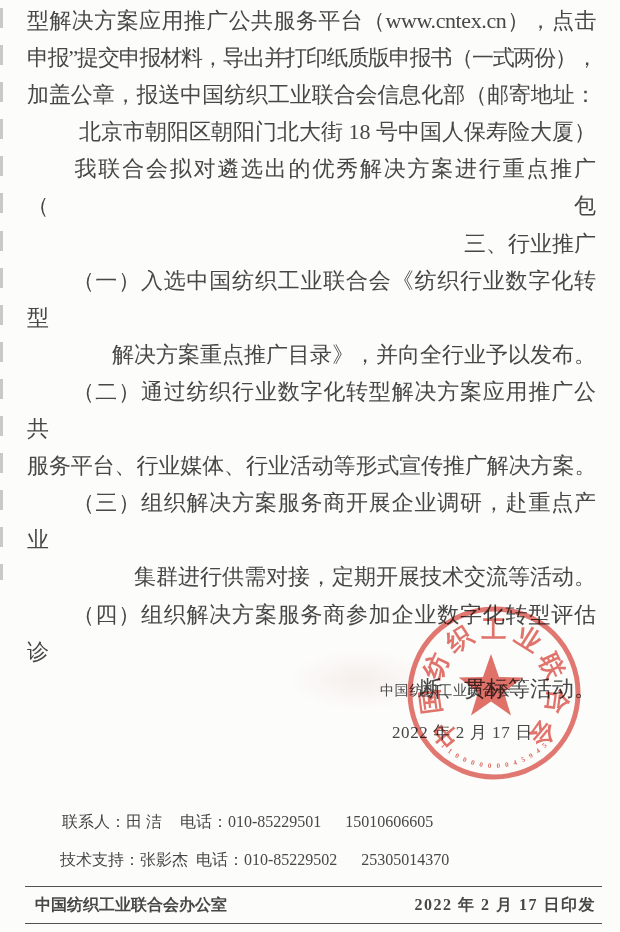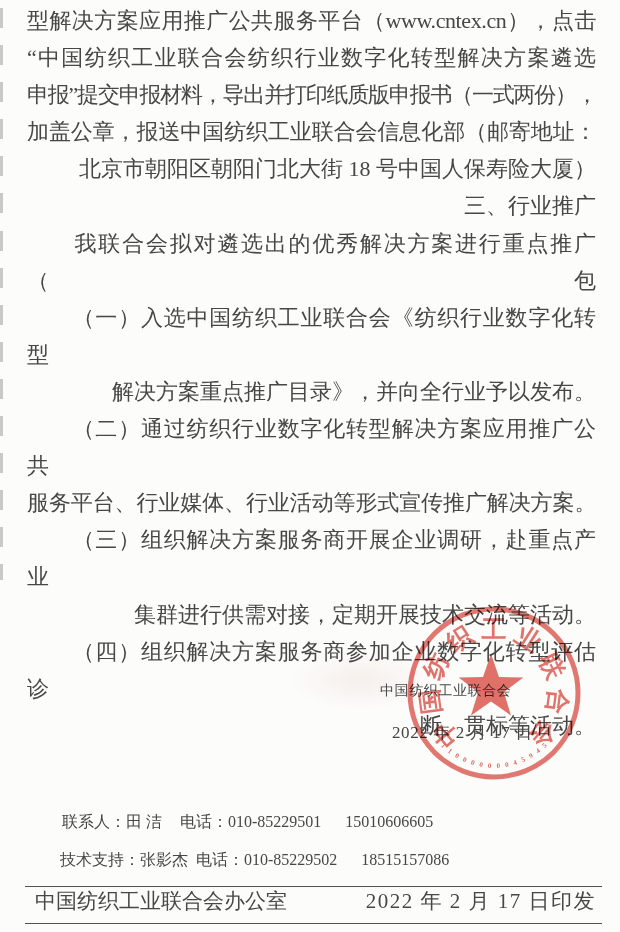--- a/index.html
+++ b/index.html
@@ -53,40 +53,39 @@
   }
   .contact-row{position:absolute;font-size:16px;white-space:nowrap;}
   .contact-row1{left:62px;top:812px;}
   .contact-row2{left:60px;top:850px;}
   .contact-row .gap1{display:inline-block;width:18px;}
   .contact-row .gap2{display:inline-block;width:24px;}
   .contact-row2 .gap1{width:8px;}
   .doc-footer{
     position:absolute;left:25px;top:886px;width:561px;height:36px;
     border-top:1.6px solid #515151;border-bottom:1.6px solid #515151;
-    display:flex;justify-content:space-between;
-    padding:0 6px 0 10px;font-size:21px;
+    display:flex;justify-content:space-between;align-items:center;
+    padding:0 6px 0 10px;font-size:16px;font-weight:bold;
   }
   .doc-footer .right{letter-spacing:1.5px;}
 </style>
 </head>
 <body>
 
 <div class="page">
 
   <div class="edge-artifact"></div>
 
   <div class="body-text">
       <div class="bline just" style="letter-spacing: -0.4px;">型解决方案应用推广公共服务平台（www.cntex.cn），点击</div>
-      <div class="bline just">“中国纺织工业联合会纺织行业数字化转型解决方案遴选</div>
       <div class="bline just" style="letter-spacing: -1.9px;">申报”提交申报材料，导出并打印纸质版申报书（一式两份），</div>
       <div class="bline just" style="letter-spacing: -0.6px;">加盖公章，报送中国纺织工业联合会信息化部（邮寄地址：</div>
       <div class="bline">北京市朝阳区朝阳门北大街 18 号中国人保寿险大厦）</div>
+      <div class="bline just">　　我联合会拟对遴选出的优秀解决方案进行重点推广（包</div>
       <div class="bline">　　三、行业推广</div>
-      <div class="bline just">　　我联合会拟对遴选出的优秀解决方案进行重点推广（包</div>
       <div class="bline just">　　（一）入选中国纺织工业联合会《纺织行业数字化转型</div>
       <div class="bline">解决方案重点推广目录》，并向全行业予以发布。</div>
       <div class="bline just">　　（二）通过纺织行业数字化转型解决方案应用推广公共</div>
       <div class="bline just" style="letter-spacing: -0.4px;">服务平台、行业媒体、行业活动等形式宣传推广解决方案。</div>
       <div class="bline just">　　（三）组织解决方案服务商开展企业调研，赴重点产业</div>
       <div class="bline">集群进行供需对接，定期开展技术交流等活动。</div>
       <div class="bline just">　　（四）组织解决方案服务商参加企业数字化转型评估诊</div>
       <div class="bline">断、贯标等活动。</div>
     </div>
 
@@ -124,21 +123,21 @@
         <text x="127.0" y="152.9" transform="rotate(-30.5 127.0 152.9)" class="serialdigit">9</text>
         <text x="134.2" y="148.1" transform="rotate(-37.2 134.2 148.1)" class="serialdigit">4</text>
         <text x="140.7" y="142.5" transform="rotate(-44.0 140.7 142.5)" class="serialdigit">5</text>
       </g>
   </svg>
 
   <div class="contact-row contact-row1">
     <span>联系人：</span><span>田 洁</span><span class="gap1"></span><span>电话：</span><span>010-85229501</span><span class="gap2"></span><span>15010606605</span>
   </div>
   <div class="contact-row contact-row2">
-    <span>技术支持：</span><span>张影杰</span><span class="gap1"></span><span>电话：</span><span>010-85229502</span><span class="gap2"></span><span>18515157086</span>
+    <span>技术支持：</span><span>张影杰</span><span class="gap1"></span><span>电话：</span><span>010-85229502</span><span class="gap2"></span><span>25305014370</span>
   </div>
 
   <div class="doc-footer">
     <span class="left">中国纺织工业联合会办公室</span>
     <span class="right">2022 年 2 月 17 日印发</span>
   </div>
 
 </div>
 
 </body></html>

